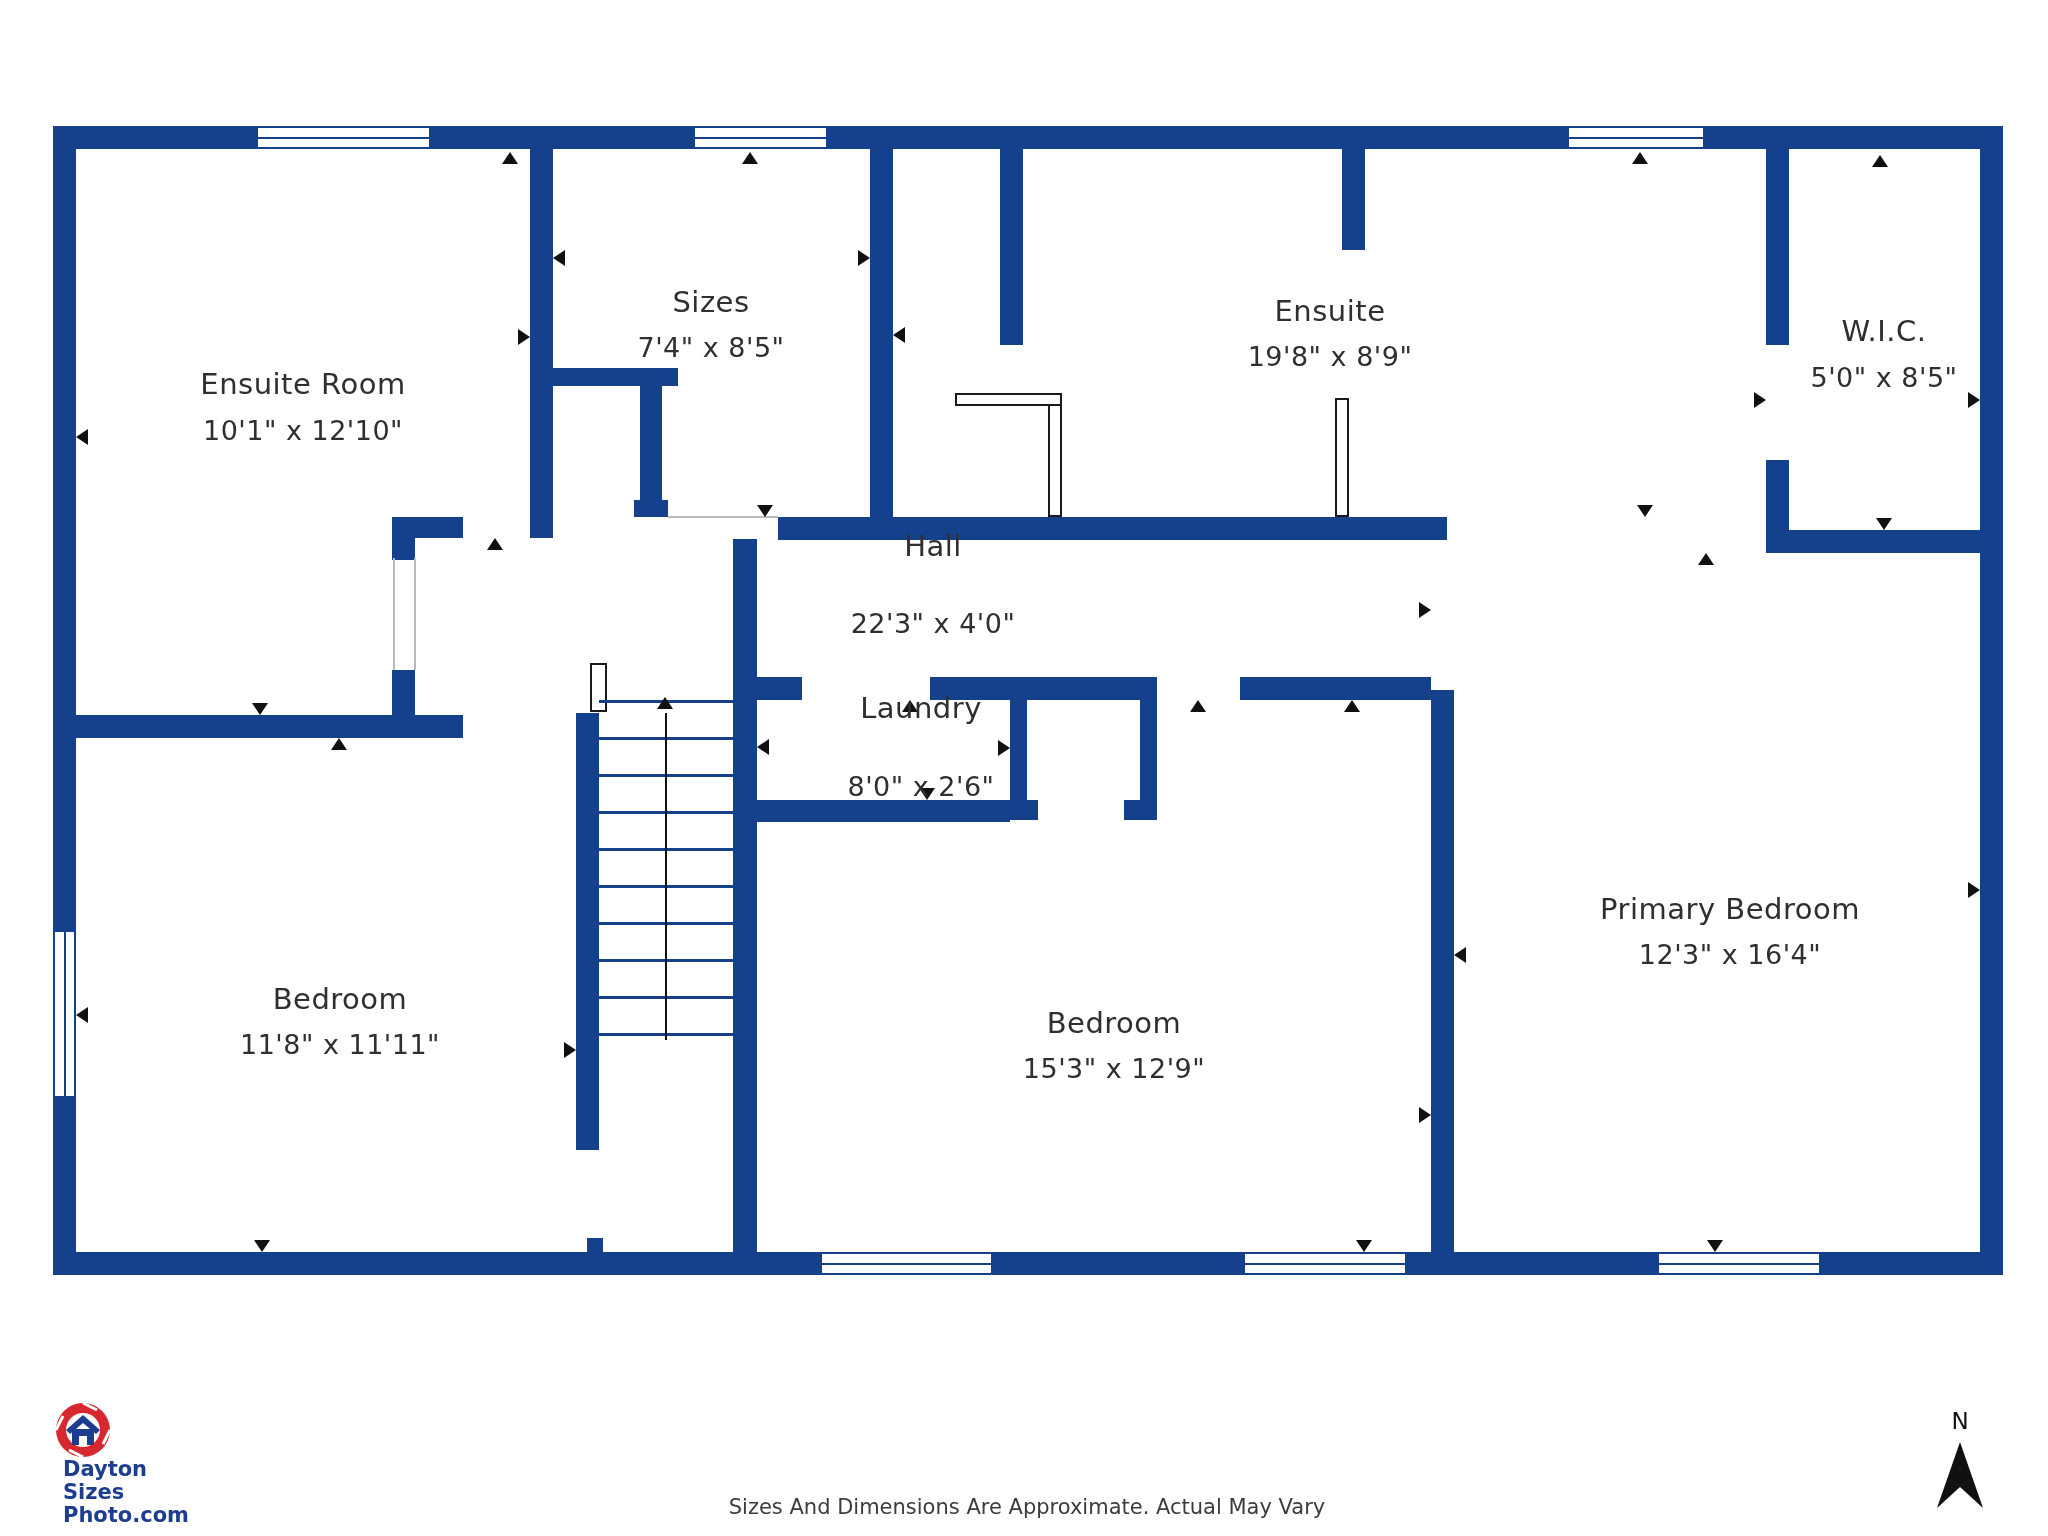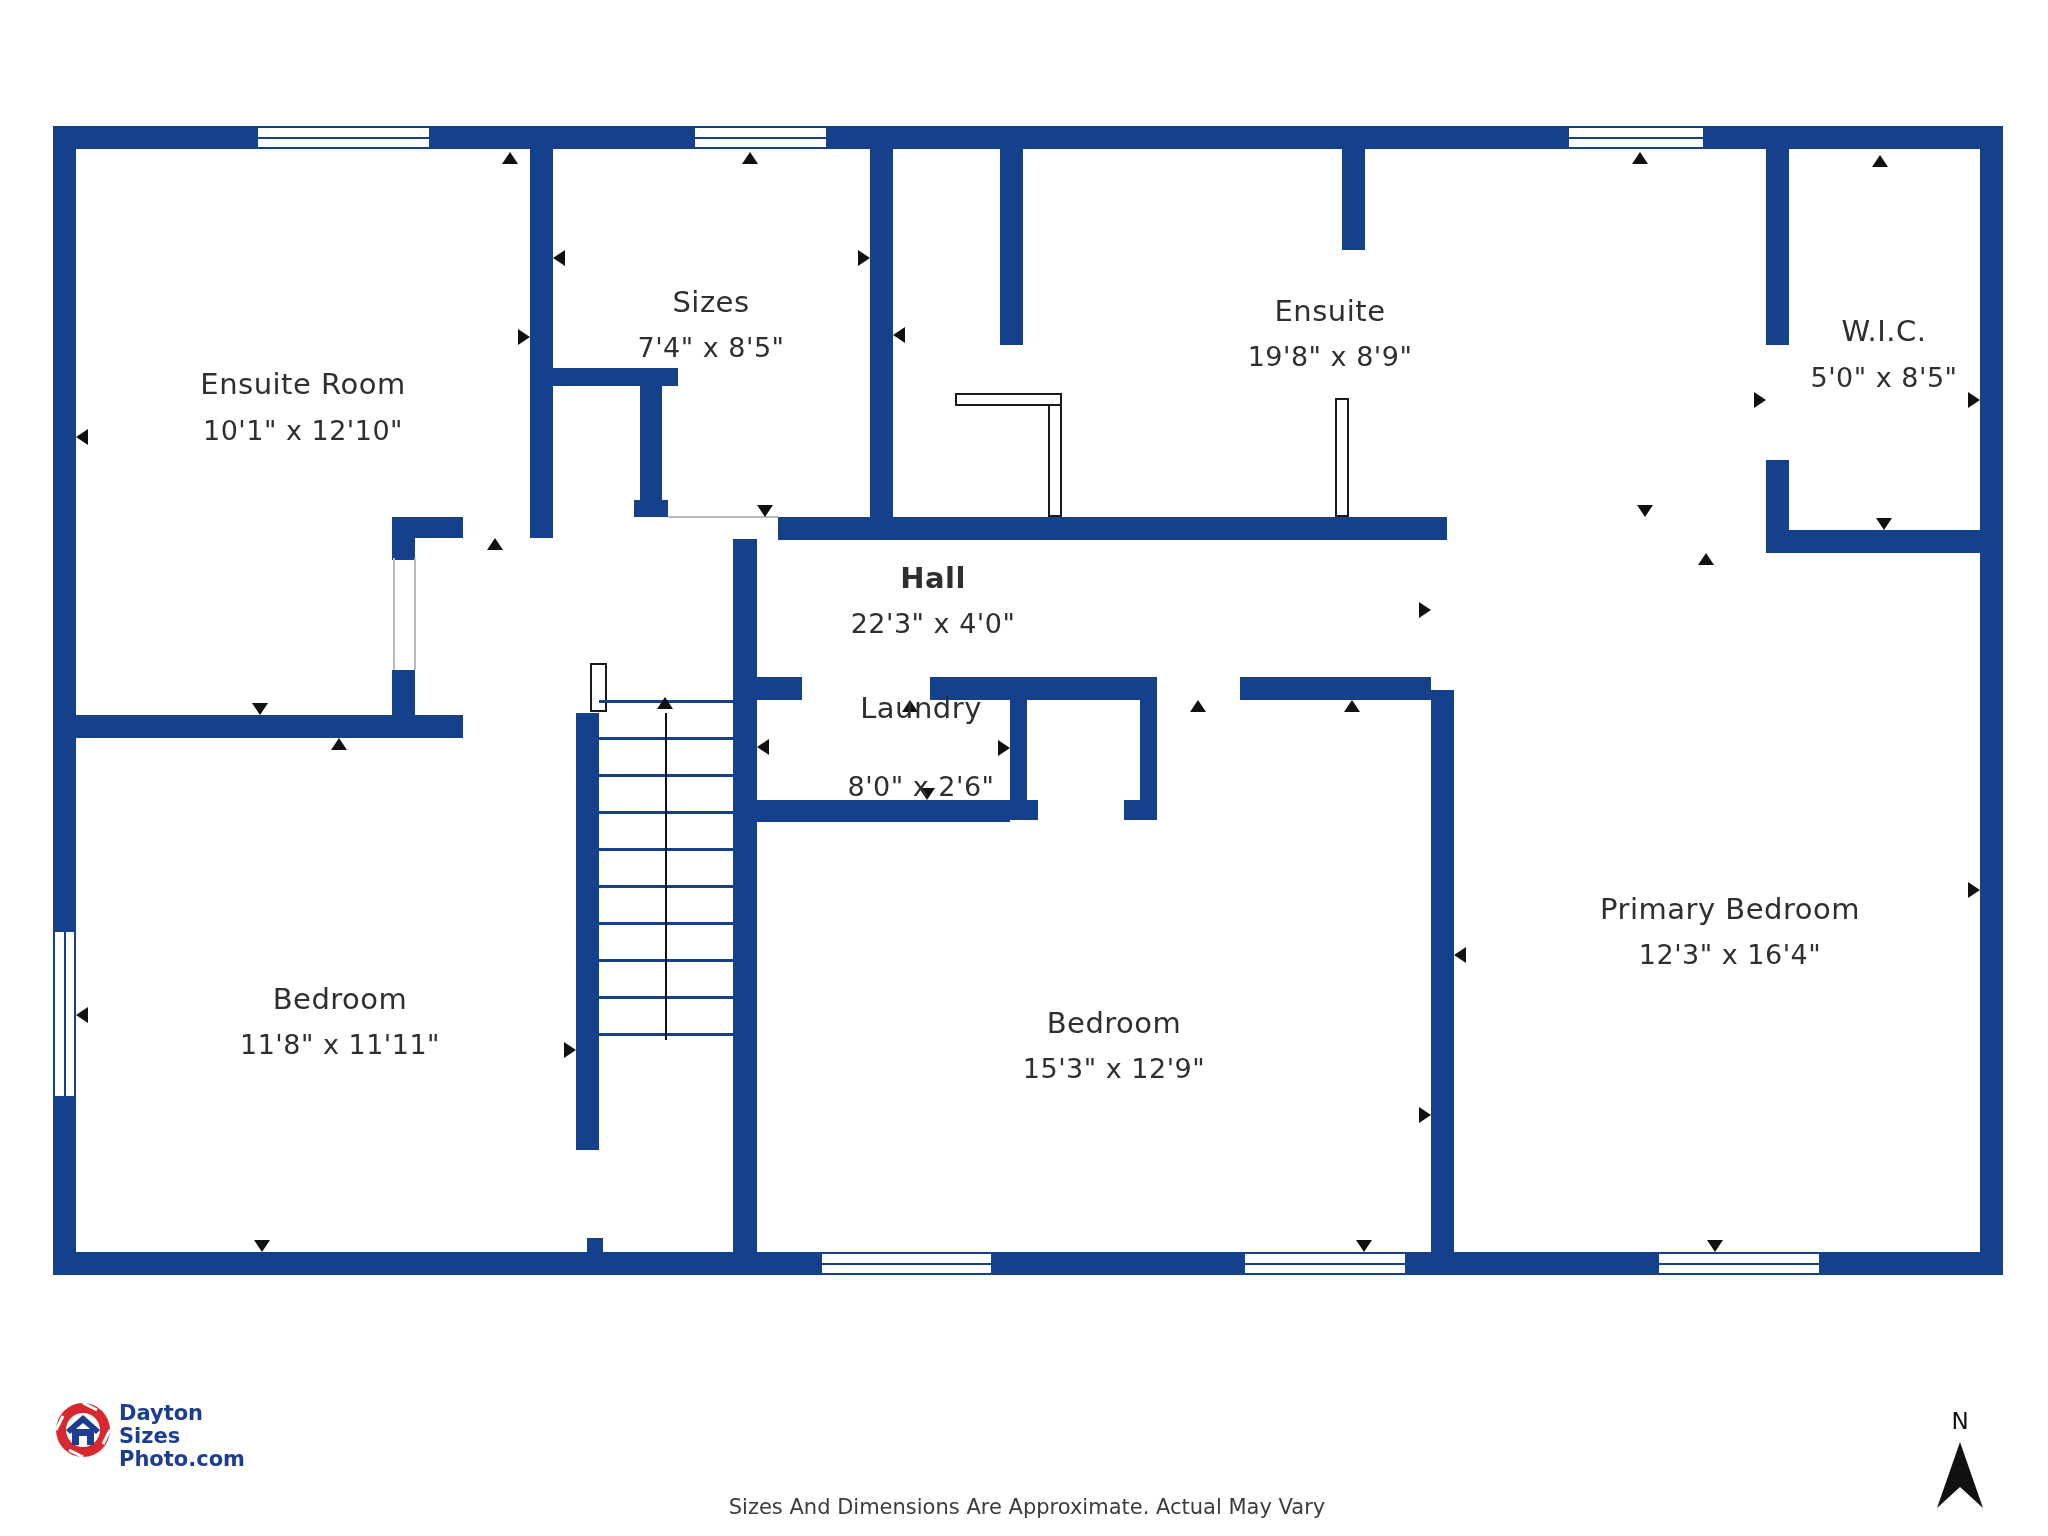--- a/index.html
+++ b/index.html
@@ -14,21 +14,21 @@
   .tread{position:absolute;background:#14408c;height:3px;}
   .stair-line{position:absolute;background:#111;width:2px;}
   .arr{position:absolute;width:0;height:0;}
   .arr.up{border-left:8px solid transparent;border-right:8px solid transparent;border-bottom:12px solid #111;}
   .arr.down{border-left:8px solid transparent;border-right:8px solid transparent;border-top:12px solid #111;}
   .arr.left{border-top:8px solid transparent;border-bottom:8px solid transparent;border-right:12px solid #111;}
   .arr.right{border-top:8px solid transparent;border-bottom:8px solid transparent;border-left:12px solid #111;}
   .room-label{position:absolute;transform:translate(-50%,-50%);white-space:nowrap;color:#2f2f2f;text-align:center;}
   .room-name{font-size:29px;letter-spacing:0.5px;}
   .room-dims{font-size:27px;letter-spacing:0.5px;}
-  #logo{position:absolute;left:55px;top:1402px;display:flex;align-items:flex-start;}
+  #logo{position:absolute;left:55px;top:1402px;display:flex;align-items:flex-start;flex-direction:column;}
   #logo-text{margin-left:8px;color:#1d3e90;font-weight:bold;font-size:21px;line-height:23px;letter-spacing:0px;}
   #disclaimer{position:absolute;left:1027px;top:1495px;transform:translateX(-50%);font-size:21px;color:#3c3c3c;white-space:nowrap;}
   #north{position:absolute;left:1920px;top:1408px;width:80px;height:120px;text-align:center;}
   #north-n{font-size:23px;color:#111;display:block;margin-bottom:2px;}
 </style>
 </head>
 <body>
 
 <div id="stage">
 
@@ -139,21 +139,21 @@
       <div class="arr right" style="left: 564px; top: 1042px;"></div>
       <div class="arr right" style="left: 998px; top: 740px;"></div>
       <div class="room-label room-name" style="left: 303px; top: 384px;">Ensuite Room</div>
       <div class="room-label room-dims" style="left: 303px; top: 430px;">10'1" x 12'10"</div>
       <div class="room-label room-name" style="left: 711px; top: 302px;">Sizes</div>
       <div class="room-label room-dims" style="left: 711px; top: 347px;">7'4" x 8'5"</div>
       <div class="room-label room-name" style="left: 1330px; top: 311px;">Ensuite</div>
       <div class="room-label room-dims" style="left: 1330px; top: 356px;">19'8" x 8'9"</div>
       <div class="room-label room-name" style="left: 1884px; top: 331px;">W.I.C.</div>
       <div class="room-label room-dims" style="left: 1884px; top: 377px;">5'0" x 8'5"</div>
-      <div class="room-label room-name" style="left: 933px; top: 578px; font-weight: bold;">Hall</div>
+      <div class="room-label room-name" style="left: 933px; top: 546px;">Hall</div>
       <div class="room-label room-dims" style="left: 933px; top: 623px;">22'3" x 4'0"</div>
       <div class="room-label room-name" style="left: 921px; top: 708px;">Laundry</div>
       <div class="room-label room-dims" style="left: 921px; top: 786px;">8'0" x 2'6"</div>
       <div class="room-label room-name" style="left: 340px; top: 999px;">Bedroom</div>
       <div class="room-label room-dims" style="left: 340px; top: 1044px;">11'8" x 11'11"</div>
       <div class="room-label room-name" style="left: 1114px; top: 1023px;">Bedroom</div>
       <div class="room-label room-dims" style="left: 1114px; top: 1068px;">15'3" x 12'9"</div>
       <div class="room-label room-name" style="left: 1730px; top: 909px;">Primary Bedroom</div>
       <div class="room-label room-dims" style="left: 1730px; top: 954px;">12'3" x 16'4"</div>
     </div>

